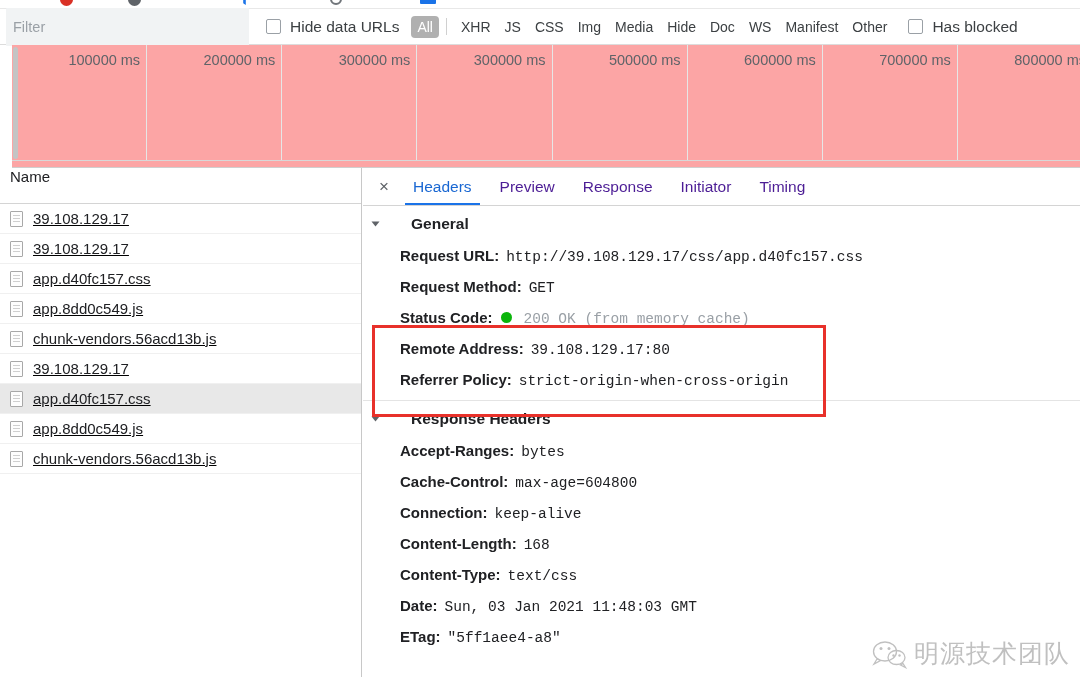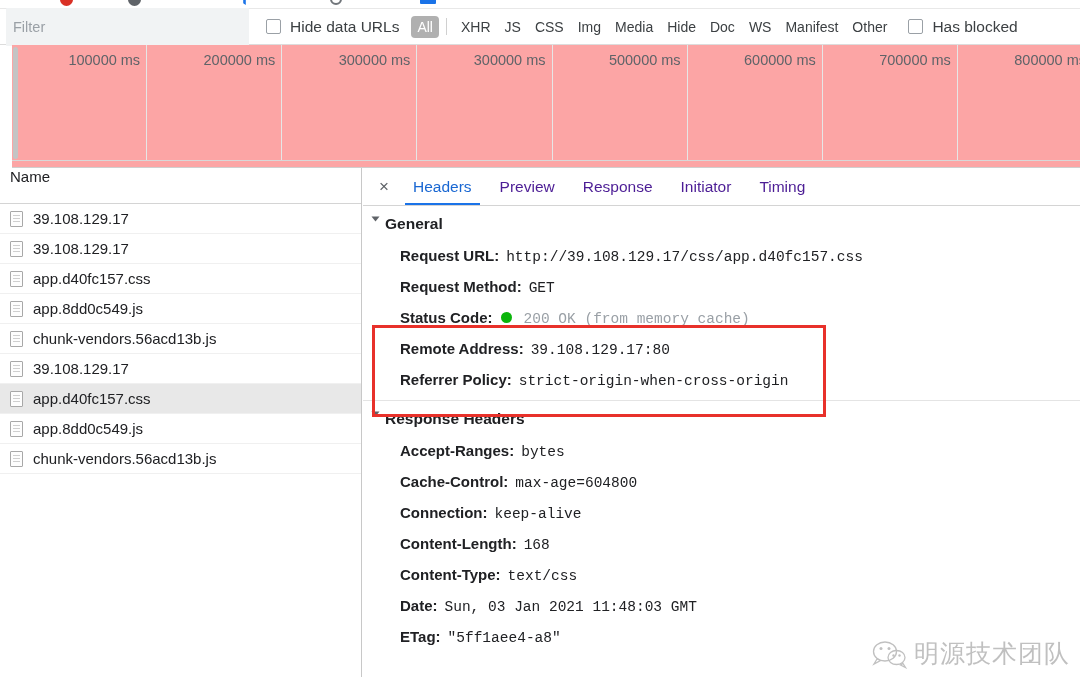--- a/index.html
+++ b/index.html
@@ -87,21 +87,21 @@
     position: absolute; left: 0; top: 168px; width: 362px; height: 509px;
     background: #ffffff; border-right: 1px solid #c8c8c8; overflow: hidden;
   }
   .reqlist-head {
     height: 36px; border-bottom: 1px solid #d4d4d4;
     display: flex; align-items: flex-start; padding-left: 10px; background: #ffffff;
   }
   .reqlist-head span { font-size: 15px; color: #202124; }
   .req-row {
     height: 30px; display: flex; align-items: center; padding-left: 10px;
-    border-bottom: 1px solid #f0f0f0; cursor: default;
+    border-bottom: 1px solid #f0f0f0; cursor: default; text-decoration: underline;
   }
   .req-row.selected { background: #e8e8e8; }
   .doc-icon {
     width: 13px; height: 16px; flex: none; margin-right: 10px;
     border: 1.3px solid #a8a8a8; border-radius: 1px;
     background:
       linear-gradient(to bottom, transparent 3px, #cfcfcf 3px, #cfcfcf 4px, transparent 4px),
       linear-gradient(to bottom, transparent 6px, #cfcfcf 6px, #cfcfcf 7px, transparent 7px),
       linear-gradient(to bottom, transparent 9px, #cfcfcf 9px, #cfcfcf 10px, transparent 10px),
       #fdfdfd;
@@ -130,22 +130,22 @@
   }
   .tab.active { color: #1967d2; }
   .tab.active::after {
     content: ""; position: absolute; left: 6px; right: 6px; bottom: 0;
     height: 2.5px; background: #1a73e8;
   }
 
   .detail-body { padding: 0; position: relative; }
 
   .sec-head {
-    display: flex; align-items: flex-start; padding: 9px 0 8px 10px;
-    font-size: 15.5px; font-weight: bold; color: #202124;
+    display: flex; align-items: center; padding: 9px 0 8px 10px;
+    font-size: 15.5px; font-weight: bold; color: #202124; gap: 26px;
   }
   .caret {
     width: 0; height: 0; margin-right: 7px;
     border-left: 5px solid #5f6368; border-top: 4px solid transparent;
     border-bottom: 4px solid transparent; transform: rotate(90deg);
   }
   .sec-divider { height: 1px; background: #e4e4e4; margin: 4px 0 0 0; }
 
   .hrow {
     display: flex; align-items: baseline; padding: 4px 0 4px 37px;

